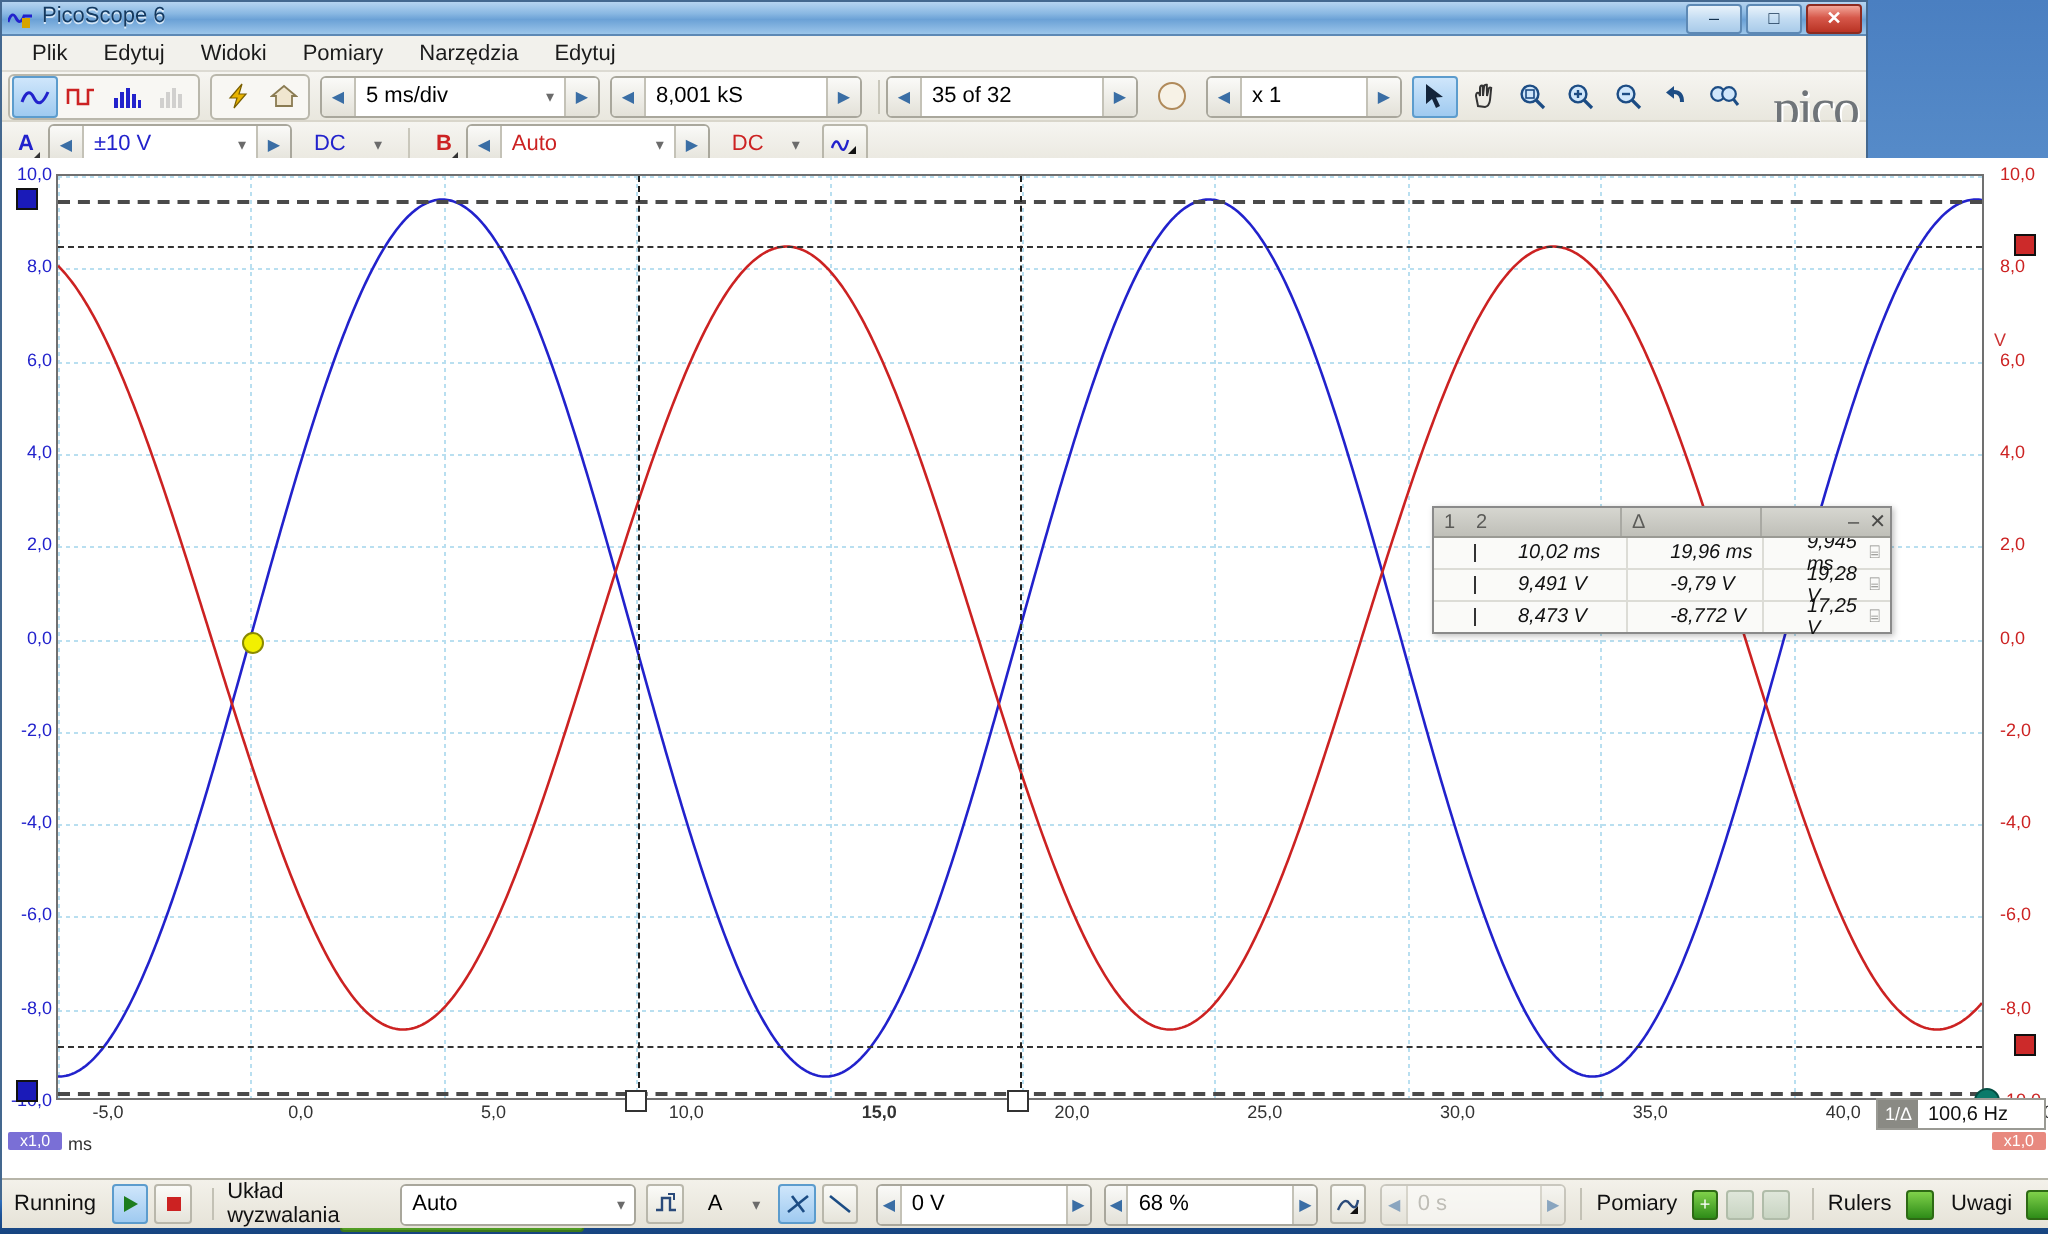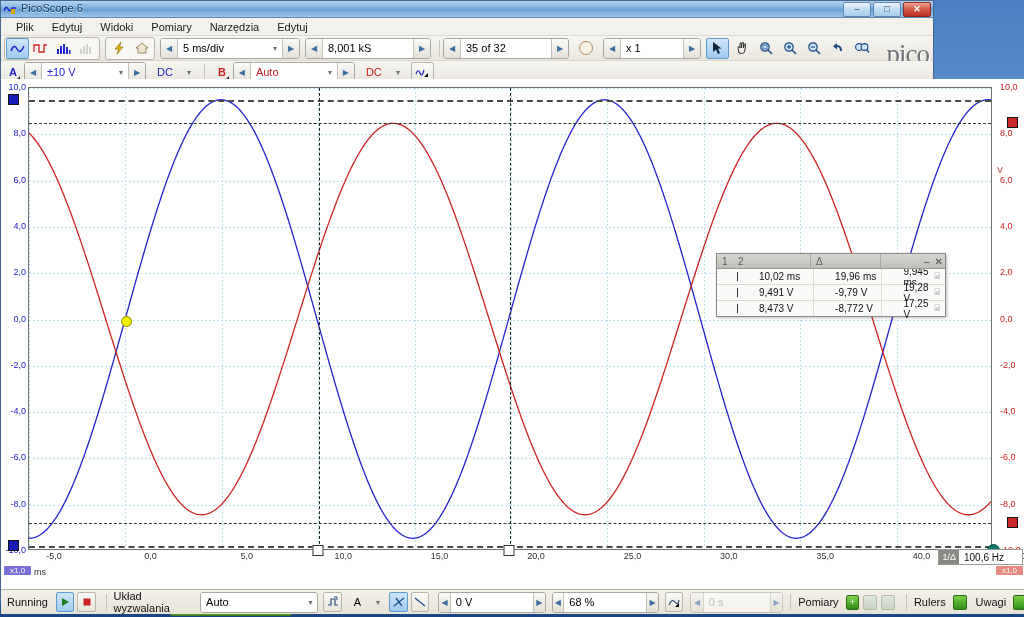--- a/index.html
+++ b/index.html
@@ -221,21 +221,21 @@
     border-right:1px solid #a9a9a3;box-sizing:border-box;
   }
   .legend .lhead .btns{
     position:absolute;right:2px;top:0;height:14px;display:flex;align-items:center;gap:5px;
     color:#4a4a48;font-size:10px;
   }
   .lrow{display:flex;height:15px;border-bottom:1px solid #dcdcd6;align-items:stretch;}
   .lrow:last-child{border-bottom:none;}
   .lcell{
     display:flex;align-items:center;padding-left:21px;box-sizing:border-box;
-    border-right:1px solid #dcdcd6;color:#111;background:#fafaf8;
+    border-right:1px solid #dcdcd6;color:#111;background:#fafaf8;font-style:italic;
   }
   .lsw{width:16px;display:flex;align-items:center;justify-content:center;
     border-right:none;background:#fafaf8;}
   .swbox{width:7px;height:7px;border:1px solid #333;}
   .lock{width:16px;display:flex;align-items:center;justify-content:center;
     color:#8a8a86;font-size:9px;background:#fafaf8;border-right:none;}
 
   .freqbox{
     position:absolute;right:2px;top:470px;display:flex;align-items:center;
     border:1px solid #9a9a94;background:#fff;height:14px;font-size:10px;
@@ -603,21 +603,21 @@
       <div class="greenmark" id="grnm" style="left: 986px; top: 465px;"></div>
 
       <div class="rulhandle" id="hV1" style="left: 316.586px; top: 466px;"></div>
       <div class="rulhandle" id="hV2" style="left: 508.229px; top: 466px;"></div>
 
       <div class="axisX" id="xax">
           <div class="xtick" style="left: 0px;">-5,0</div>
           <div class="xtick" style="left: 96.4px;">0,0</div>
           <div class="xtick" style="left: 192.8px;">5,0</div>
           <div class="xtick" style="left: 289.2px;">10,0</div>
-          <div class="xtick" style="left: 385.6px;">15,0</div>
+          <div class="xtick" style="left: 385.6px; font-weight: bold;">15,0</div>
           <div class="xtick" style="left: 482px;">20,0</div>
           <div class="xtick" style="left: 578.4px;">25,0</div>
           <div class="xtick" style="left: 674.8px;">30,0</div>
           <div class="xtick" style="left: 771.2px;">35,0</div>
           <div class="xtick" style="left: 867.6px;">40,0</div>
           <div class="xtick" style="left: 964px;">45,0</div>
         </div>
       <div class="xunit">ms</div>
       <div class="xzoom">x1,0</div>
       <div class="yzoomR">x1,0</div>

